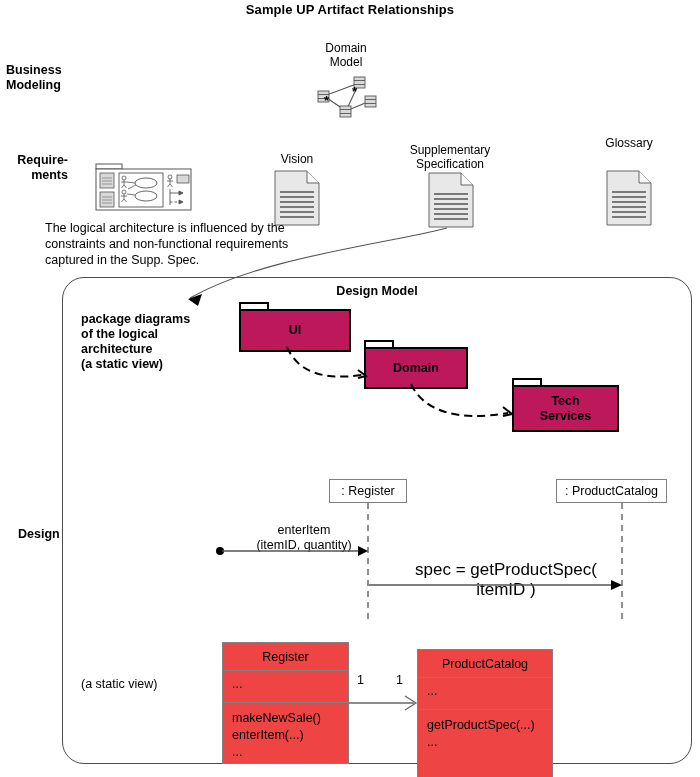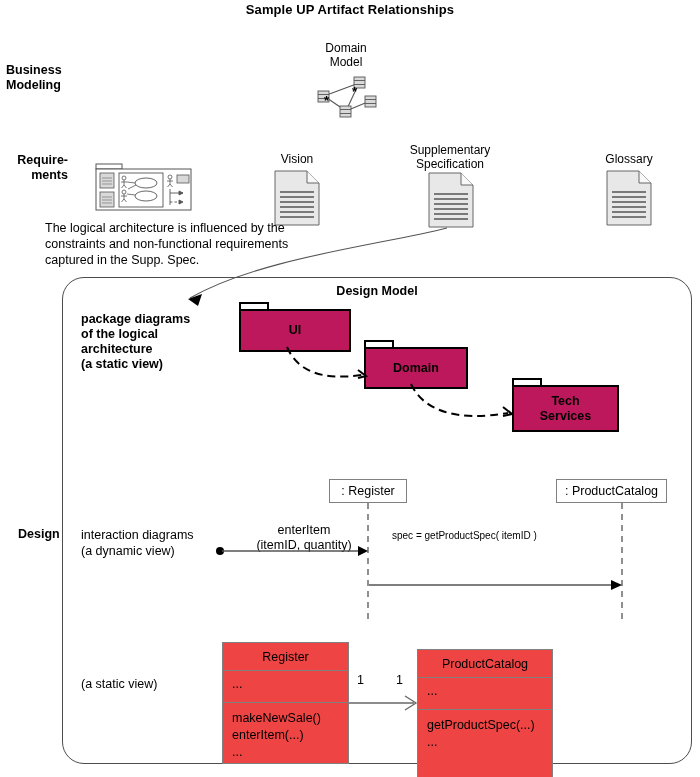--- a/index.html
+++ b/index.html
@@ -270,21 +270,21 @@
         <line x1="6" y1="22" x2="40" y2="22"></line>
         <line x1="6" y1="27" x2="40" y2="27"></line>
         <line x1="6" y1="32" x2="40" y2="32"></line>
         <line x1="6" y1="37" x2="40" y2="37"></line>
         <line x1="6" y1="42" x2="40" y2="42"></line>
         <line x1="6" y1="47" x2="40" y2="47"></line>
       </g>
     </svg>
   </div>
 
-  <div class="abs caption" style="left:583px; top:152px; width:92px;">Glossary</div>
+  <div class="abs caption" style="left:583px; top:136px; width:92px;">Glossary</div>
   <div class="abs" style="left:606px; top:170px;">
     <svg class="docicon" viewBox="0 0 46 56">
       <path d="M1 1 H33 L45 13 V55 H1 Z" fill="#e8e8e8" stroke="#666" stroke-width="1"></path>
       <path d="M33 1 V13 H45" fill="#f8f8f8" stroke="#666" stroke-width="1"></path>
       <g stroke="#555" stroke-width="1.3">
         <line x1="6" y1="22" x2="40" y2="22"></line>
         <line x1="6" y1="27" x2="40" y2="27"></line>
         <line x1="6" y1="32" x2="40" y2="32"></line>
         <line x1="6" y1="37" x2="40" y2="37"></line>
         <line x1="6" y1="42" x2="40" y2="42"></line>
@@ -335,35 +335,31 @@
   </div>
 
   <svg class="abs" style="left:0; top:0;" width="700" height="777">
     <path d="M287 347 C 297 370, 320 381, 362 375" fill="none" stroke="#000" stroke-width="2" stroke-dasharray="8,5"></path>
     <path d="M358 370 L 366 376 L 358 378" fill="none" stroke="#000" stroke-width="2"></path>
 
     <path d="M411 384 C 423 410, 455 422, 508 413" fill="none" stroke="#000" stroke-width="2" stroke-dasharray="8,5"></path>
     <path d="M503 407 L 512 414 L 503 416" fill="none" stroke="#000" stroke-width="2"></path>
   </svg>
 
-  <div class="abs txt" style="left:81px; top:527px; width:160px;">
-    <div>interaction diagrams</div>
-    <div>(a dynamic view)</div>
-  </div>
 
   <div class="abs lifehead" style="left:329px; top:479px; width:78px; height:24px;">: Register</div>
 
   <div class="abs lifehead" style="left:556px; top:479px; width:111px; height:24px;">: ProductCatalog</div>
 
   <div class="abs" style="left:236px; top:523px; width:136px; text-align:center; font-size:12.5px; line-height:15px;">
     <div>enterItem</div>
     <div>(itemID, quantity)</div>
   </div>
 
-  <div class="abs" style="left:392px; top:530px; width:228px; text-align:left; font-size:10px;">spec = getProductSpec( itemID )</div>
+  <div class="abs" style="left:392px; top:560px; width:228px; text-align:center; font-size:17px;">spec = getProductSpec( itemID )</div>
 
   <svg class="abs" style="left:0; top:0;" width="700" height="777">
 
     <line x1="368" y1="503" x2="368" y2="623" stroke="#555" stroke-width="1.3" stroke-dasharray="6,5"></line>
     <line x1="622" y1="503" x2="622" y2="623" stroke="#555" stroke-width="1.3" stroke-dasharray="6,5"></line>
 
     <circle cx="220" cy="551" r="4" fill="#000"></circle>
     <line x1="222" y1="551" x2="366" y2="551" stroke="#555" stroke-width="1.3"></line>
     <polygon points="368,551 358,546 358,556" fill="#000"></polygon>
 

